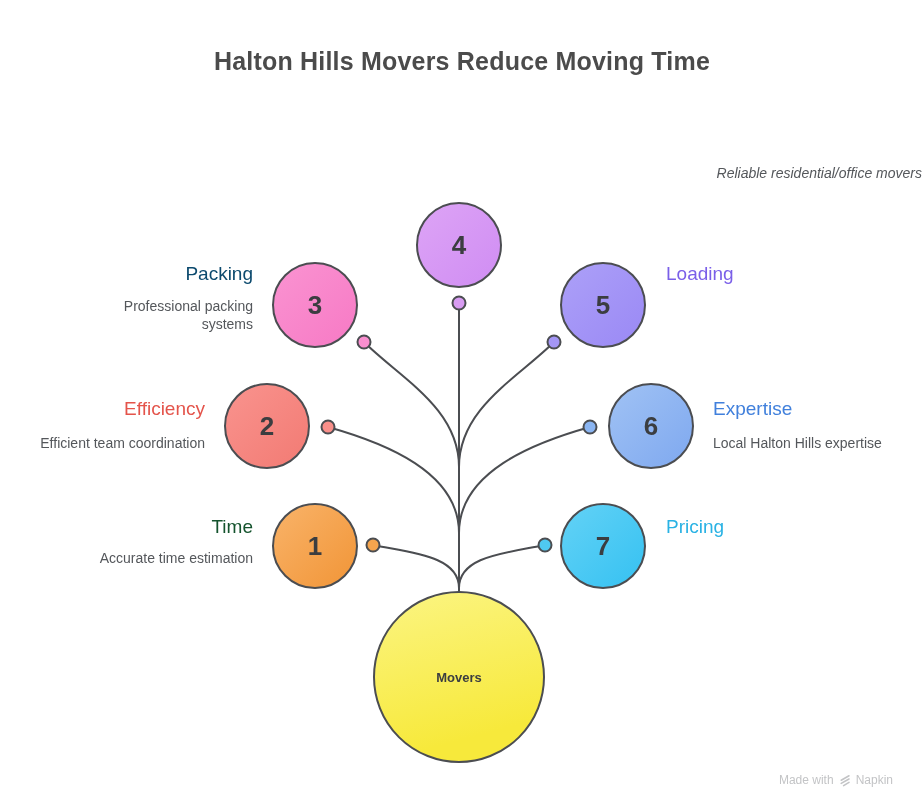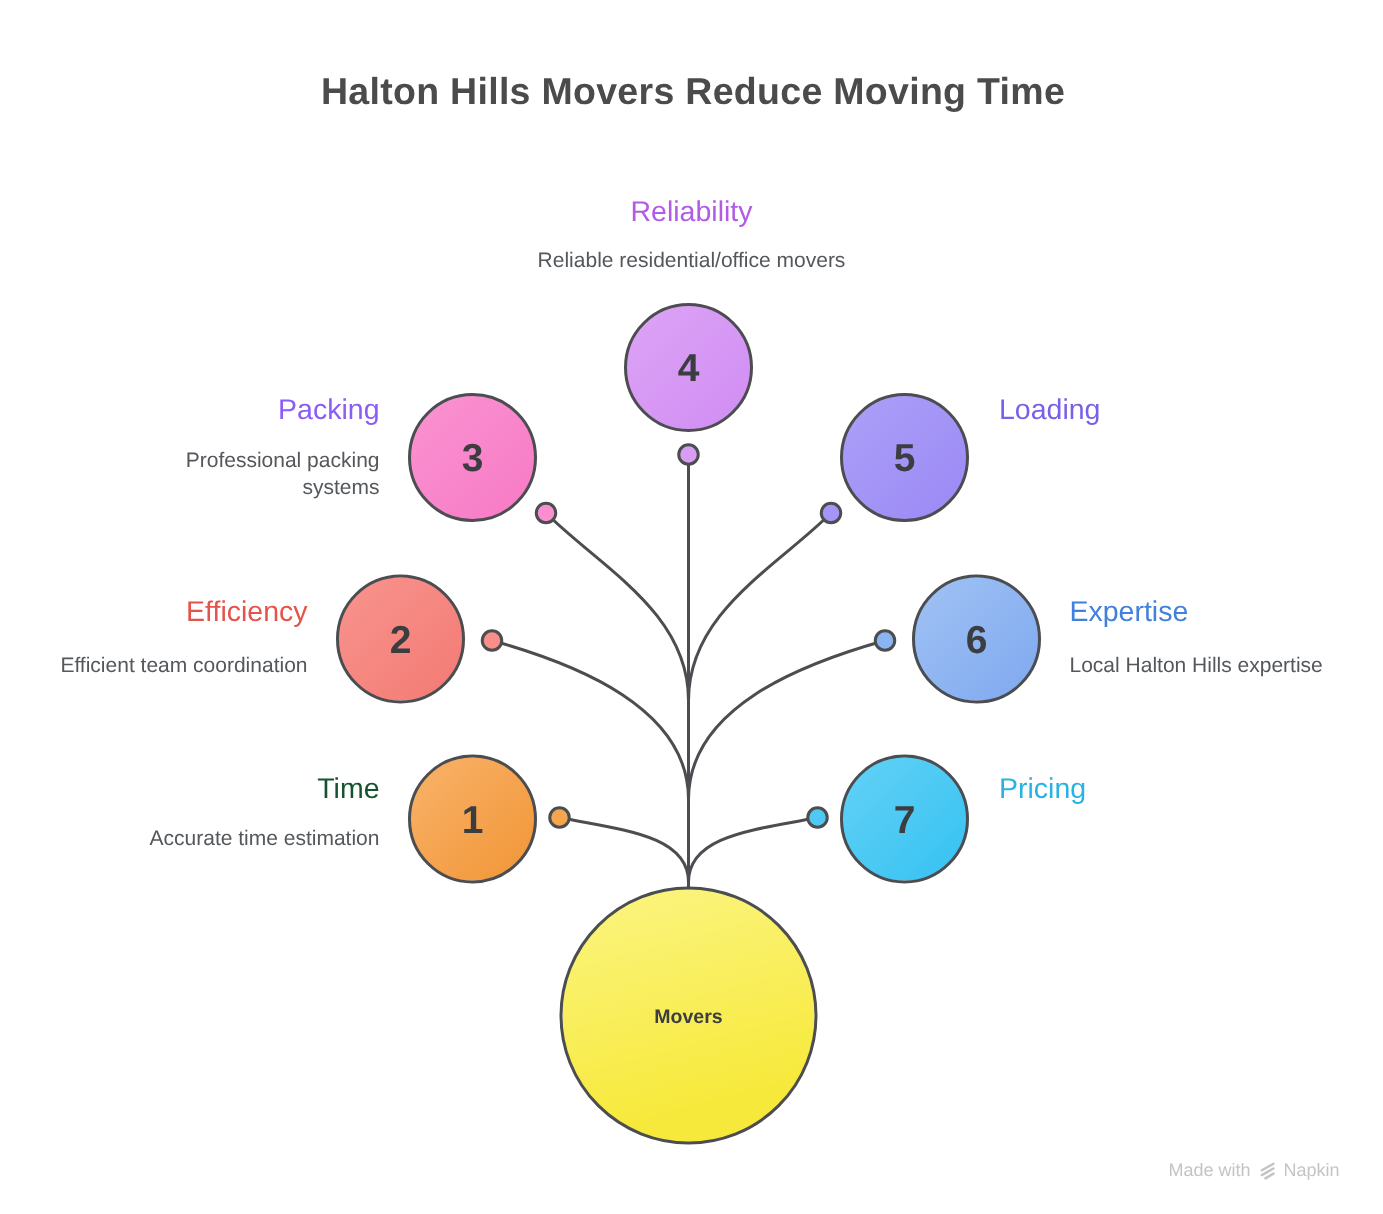--- a/index.html
+++ b/index.html
@@ -63,21 +63,21 @@
     position: absolute;
     font-size: 14px;
     line-height: 18px;
     color: #54575b;
   }
   .align-right { text-align: right; }
   .nowrap { white-space: nowrap; }
 
   
   .lab-4 { left: 0; top: 130px; width: 100%; text-align: center; }
-  .des-4 { left: 0; top: 164px; width: 100%; text-align: center; }
+  .des-4 { left: 0; top: 164px; width: 100%; text-align: right; font-style: italic; }
 
   .lab-3 { right: 669px; top: 262px; white-space: nowrap; }
   .des-3 { right: 669px; top: 297px; width: 170px; }
 
   .lab-5 { left: 666px; top: 262px; white-space: nowrap; }
   .des-5 { left: 666px; top: 297px; width: 150px; }
 
   .lab-2 { right: 717px; top: 397px; white-space: nowrap; }
   .des-2 { right: 717px; top: 434px; }
 
@@ -138,27 +138,26 @@
       <circle cx="459" cy="303" r="6.5" fill="#D89CF2"></circle>
       <circle cx="364" cy="342" r="6.5" fill="#FA8FD0"></circle>
       <circle cx="554" cy="342" r="6.5" fill="#A496F6"></circle>
       <circle cx="328" cy="427" r="6.5" fill="#F98F8A"></circle>
       <circle cx="590" cy="427" r="6.5" fill="#8AB5F2"></circle>
       <circle cx="373" cy="545" r="6.5" fill="#F5A54E"></circle>
       <circle cx="545" cy="545" r="6.5" fill="#4FC9F1"></circle>
     </g>
   </svg>
 
-  <div class="node-label lab-4" style="color: rgb(178, 91, 230);">Reliability</div>
   <div class="node-desc des-4">Reliable residential/office movers</div>
   <div class="node pos-4" style="background: linear-gradient(135deg, rgb(221, 164, 246) 0%, rgb(209, 143, 243) 90%);">
     <span class="node-number">4</span>
   </div>
 
-  <div class="node-label lab-3" style="color: #8b5cf6;">Packing</div>
+  <div class="node-label lab-3" style="color: #0c4a6e;">Packing</div>
   <div class="node-desc des-3 align-right">Professional packing systems</div>
   <div class="node pos-3" style="background: linear-gradient(135deg, rgb(250, 147, 209) 0%, rgb(247, 124, 198) 90%);">
     <span class="node-number">3</span>
   </div>
 
   <div class="node-label lab-5" style="color: rgb(122, 95, 232);">Loading</div>
   <div class="node pos-5" style="background: linear-gradient(135deg, rgb(172, 160, 248) 0%, rgb(156, 139, 245) 90%);">
     <span class="node-number">5</span>
   </div>
 

